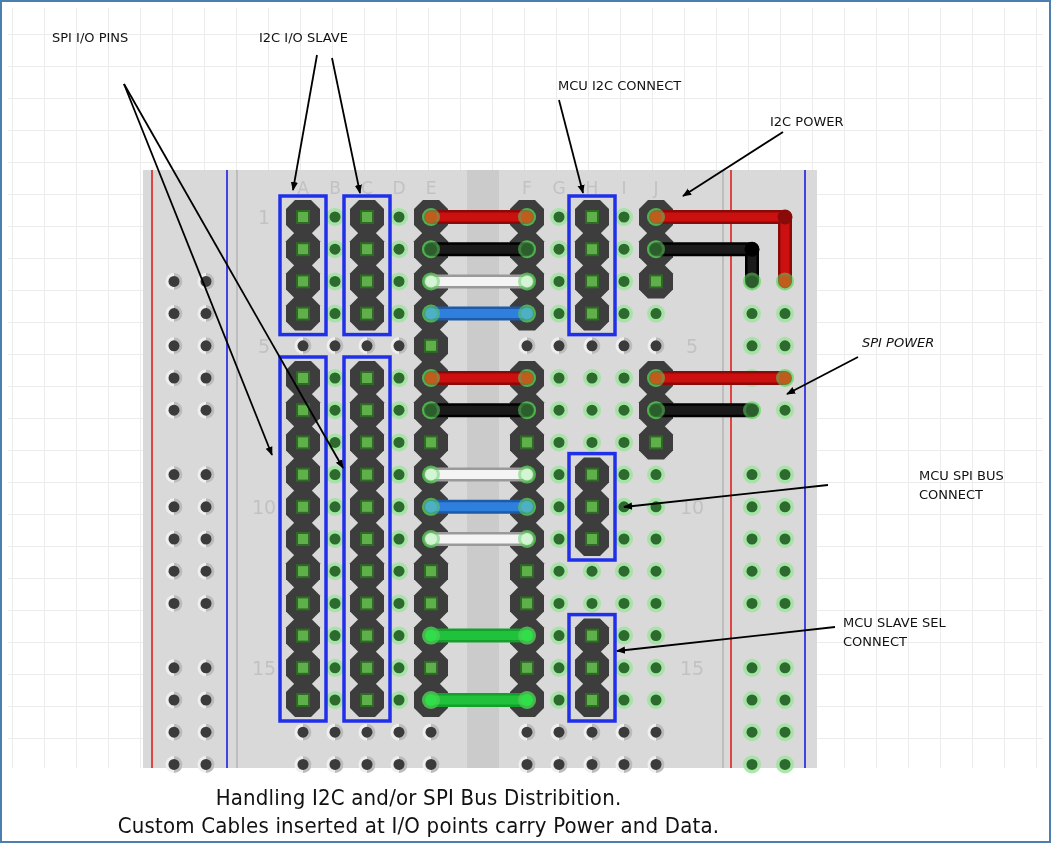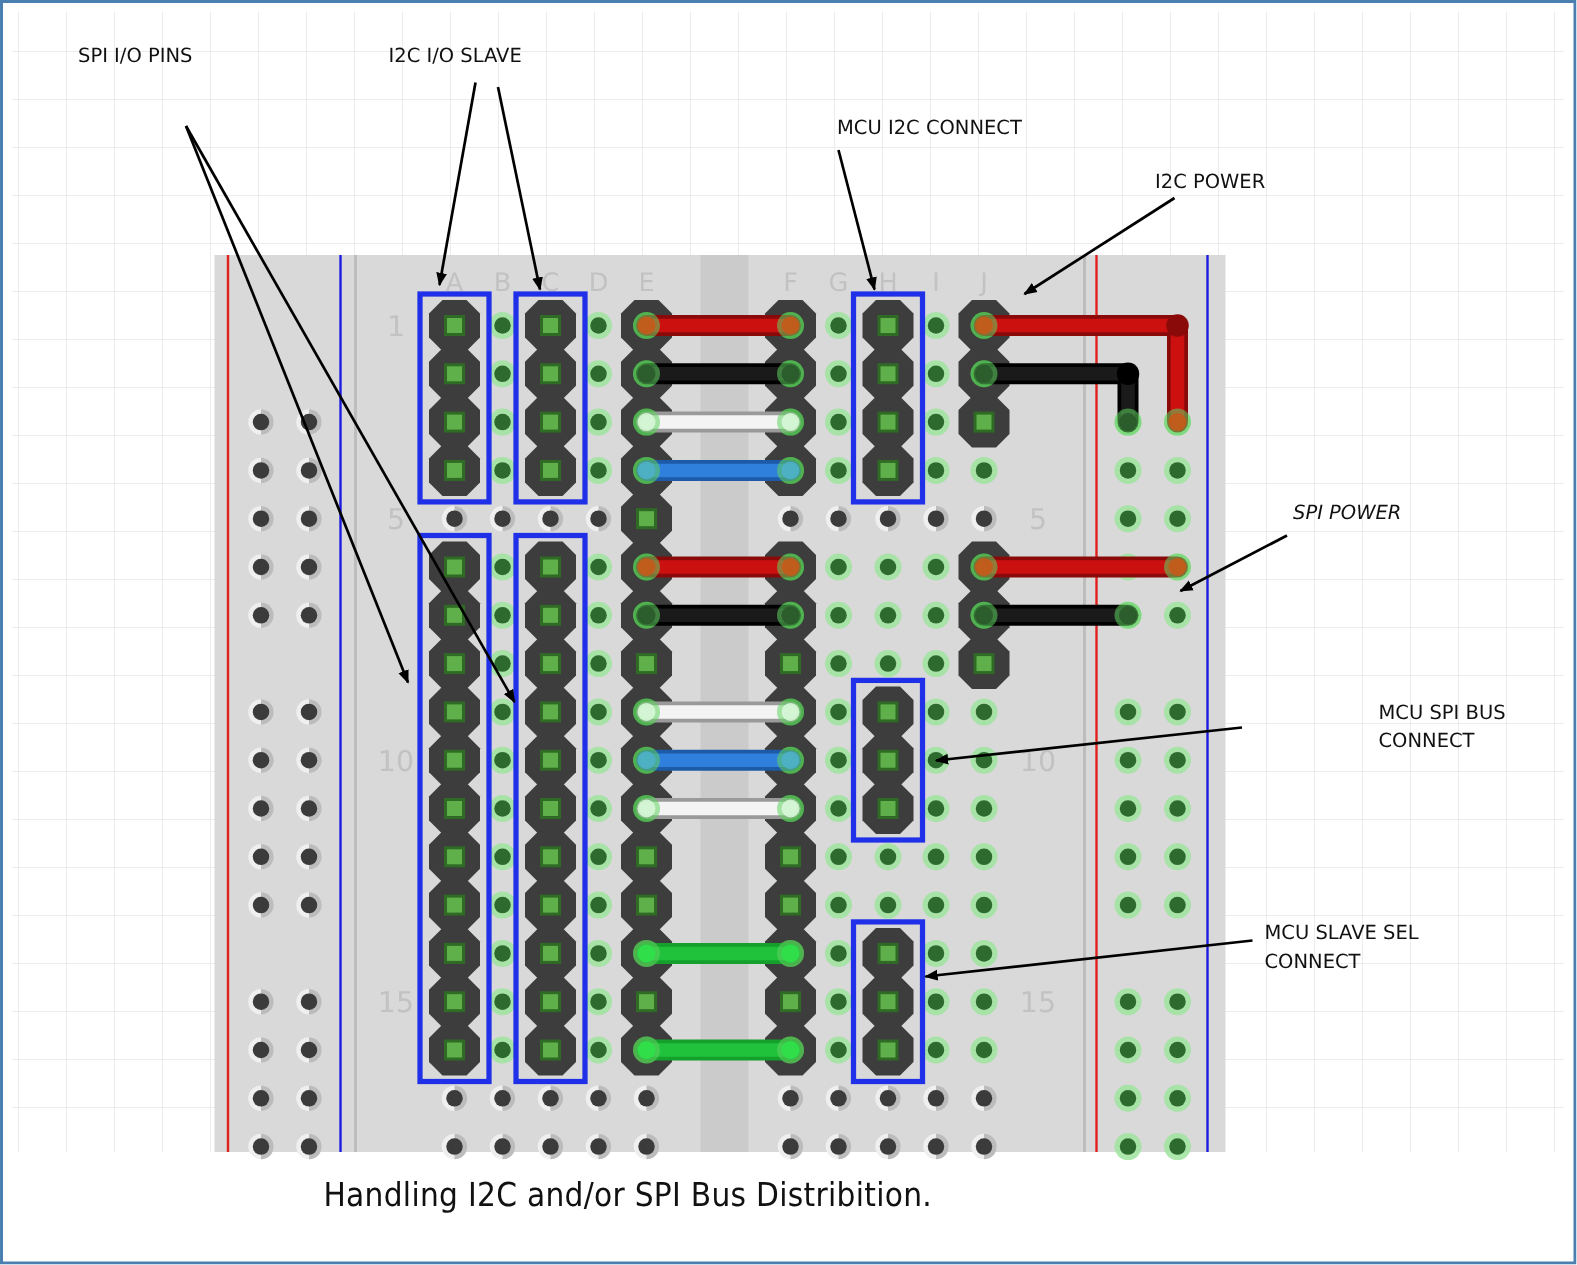--- a/index.html
+++ b/index.html
@@ -822,13 +822,14 @@
   <div>MCU SPI BUS</div>
   <div>CONNECT</div>
 </div>
 <div class="label" style="left:843px;top:613px;">
   <div>MCU SLAVE SEL</div>
   <div>CONNECT</div>
 </div>
 
 <div id="caption">
   <div>Handling I2C and/or SPI Bus Distribition.</div>
+  <div>Custom Cables inserted at I/O points carry Power and Data.</div>
 </div>
 
 </body></html>

